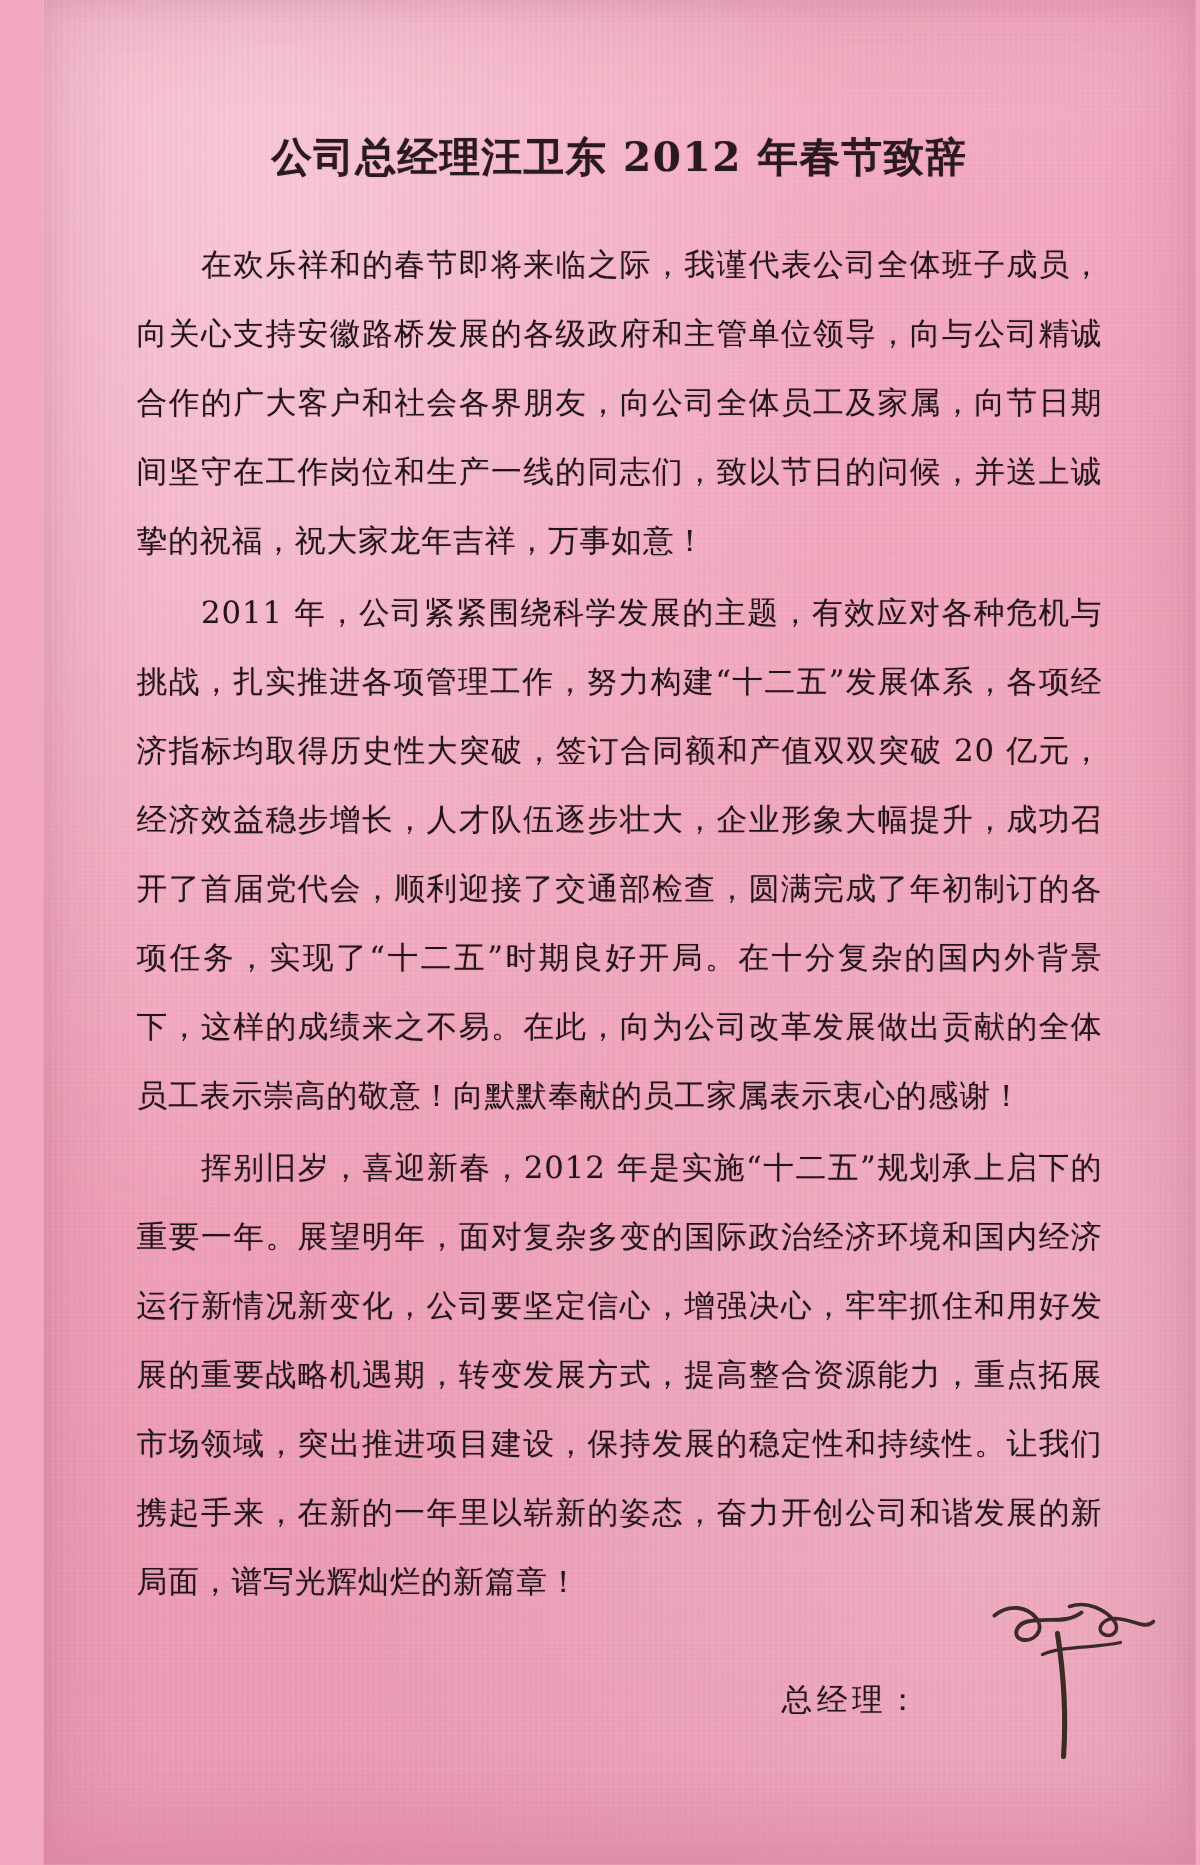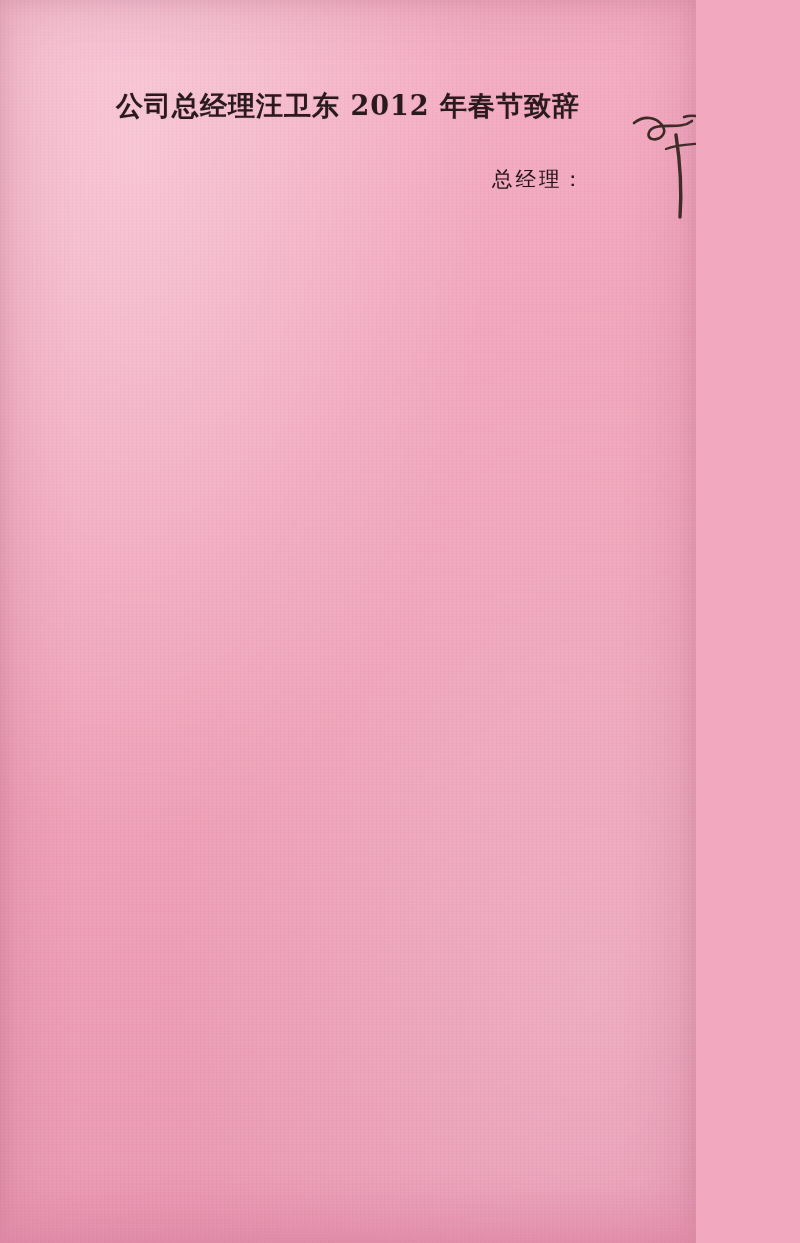--- a/index.html
+++ b/index.html
@@ -8,28 +8,29 @@
   }
   body {
     width: 800px;
     height: 1243px;
     overflow: hidden;
     font-family: "DejaVu Serif", "Liberation Serif", serif;
     background: #f2a8bf;
   }
   .page {
     position: relative;
-    width: 696px;
+    width: 768px;
     height: 1243px;
     box-sizing: border-box;
     background:
       radial-gradient(ellipse at 20% 12%, rgba(255,255,255,0.30) 0%, rgba(255,255,255,0.0) 45%),
       radial-gradient(ellipse at 85% 80%, rgba(255,255,255,0.18) 0%, rgba(255,255,255,0.0) 50%),
       linear-gradient(160deg, #f6b3c7 0%, #f3a9c0 25%, #efa0b8 55%, #eb9bb4 80%, #e894b0 100%);
     overflow: hidden;
+    margin-left: 29px;
   }
   
   .grain {
     position: absolute;
     inset: 0;
     background-image:
       repeating-linear-gradient(0deg, rgba(255,255,255,0.045) 0px, rgba(255,255,255,0.045) 1px, rgba(0,0,0,0.0) 1px, rgba(0,0,0,0.0) 3px),
       repeating-linear-gradient(90deg, rgba(0,0,0,0.018) 0px, rgba(0,0,0,0.018) 1px, rgba(0,0,0,0.0) 1px, rgba(0,0,0,0.0) 4px);
     pointer-events: none;
   }
@@ -101,20 +102,23 @@
 </head>
 <body>
 
 <div class="page">
   <div class="grain"></div>
 
   <div class="content">
 
     <h1 class="doc-title">公司总经理汪卫东 2012 年春节致辞</h1>
 
+    <p class="para">在欢乐祥和的春节即将来临之际，我谨代表公司全体班子成员，向关心支持安徽路桥发展的各级政府和主管单位领导，向与公司精诚合作的广大客户和社会各界朋友，向公司全体员工及家属，向节日期间坚守在工作岗位和生产一线的同志们，致以节日的问候，并送上诚挚的祝福，祝大家龙年吉祥，万事如意！</p>
+    <p class="para">2011 年，公司紧紧围绕科学发展的主题，有效应对各种危机与挑战，扎实推进各项管理工作，努力构建“十二五”发展体系，各项经济指标均取得历史性大突破，签订合同额和产值双双突破 20 亿元，经济效益稳步增长，人才队伍逐步壮大，企业形象大幅提升，成功召开了首届党代会，顺利迎接了交通部检查，圆满完成了年初制订的各项任务，实现了“十二五”时期良好开局。在十分复杂的国内外背景下，这样的成绩来之不易。在此，向为公司改革发展做出贡献的全体员工表示崇高的敬意！向默默奉献的员工家属表示衷心的感谢！</p>
+    <p class="para">挥别旧岁，喜迎新春，2012 年是实施“十二五”规划承上启下的重要一年。展望明年，面对复杂多变的国际政治经济环境和国内经济运行新情况新变化，公司要坚定信心，增强决心，牢牢抓住和用好发展的重要战略机遇期，转变发展方式，提高整合资源能力，重点拓展市场领域，突出推进项目建设，保持发展的稳定性和持续性。让我们携起手来，在新的一年里以崭新的姿态，奋力开创公司和谐发展的新局面，谱写光辉灿烂的新篇章！</p>
 
     <div class="signature-block">
       <div class="handwriting">
         <svg width="150" height="120" viewBox="0 0 150 120" aria-hidden="true">
           <g fill="none" stroke="#3b2b25" stroke-linecap="round" stroke-linejoin="round">
             <path d="M12 18 C22 10, 34 12, 40 20 C46 28, 38 36, 30 34 C24 32, 26 24, 34 22 C46 19, 60 24, 70 16" stroke-width="2.6"></path>
             <path d="M62 12 C74 8, 86 14, 92 22 C96 28, 90 34, 84 30 C80 27, 84 20, 92 20 C104 20, 112 28, 118 22" stroke-width="2.4"></path>
             <path d="M44 44 C58 38, 78 40, 96 36" stroke-width="2.2"></path>
             <path d="M54 30 C58 56, 60 84, 58 112" stroke-width="3.4"></path>
           </g>

